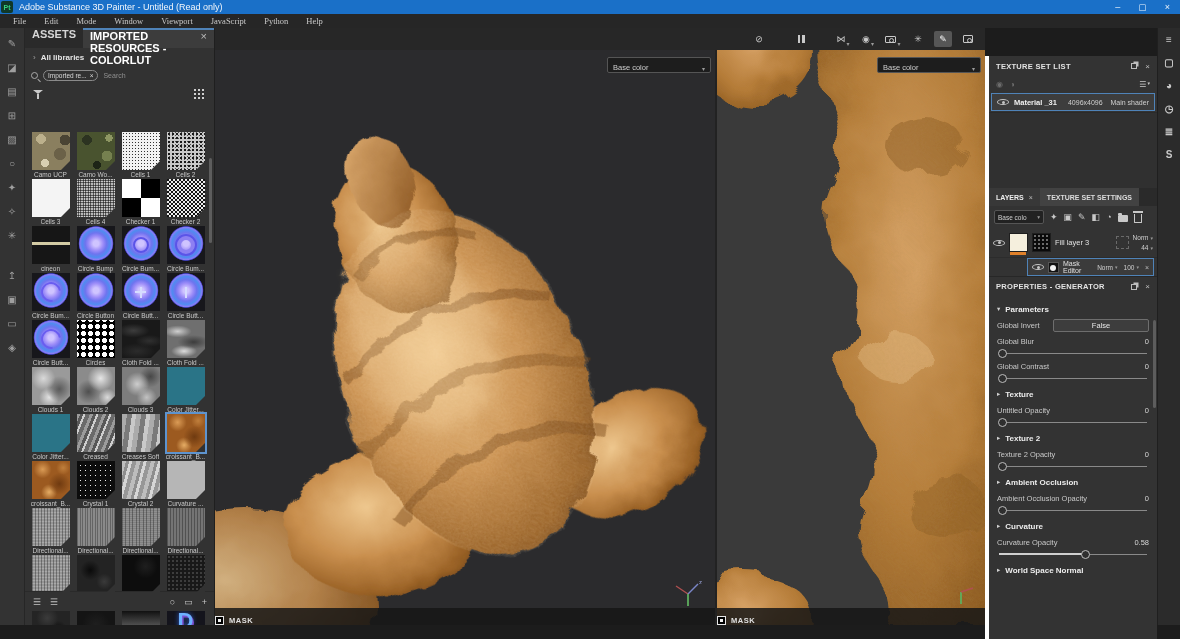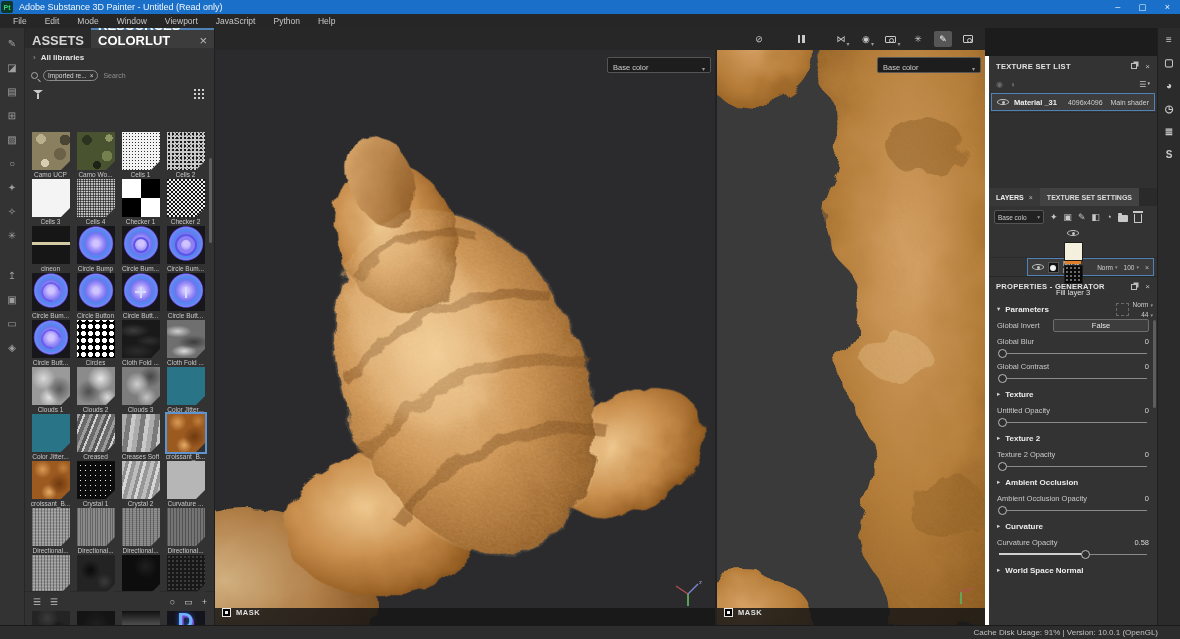--- a/index.html
+++ b/index.html
@@ -9,31 +9,31 @@
 
   
   .titlebar { left:0; top:0; width:1180px; height:14px; background:#1a70c8; display:flex; align-items:center; }
   .app-badge { width:12px; height:12px; margin-left:1px; background:#103828; color:#35d07f; font-size:7px; font-weight:bold; display:flex; align-items:center; justify-content:center; border-radius:2px; }
   .win-title { color:#f2f6fb; font-size:9px; margin-left:6px; }
   .win-controls { margin-left:auto; display:flex; gap:18px; margin-right:10px; color:#eaf2fb; font-size:9px; }
   .win-controls span { cursor:default; }
 
   
   .menubar { left:0; top:14px; width:1180px; height:14px; background:#262626; display:flex; align-items:center; padding-left:4px; }
-  .menu-item { font-size:8.5px; color:#c8c8c8; padding:0 9px; line-height:14px; }
+  .menu-item { font-size:8.5px; color:#c8c8c8; padding:0 9px; line-height:14px;font-family:Liberation Serif, serif; }
 
   
   .left-rail { left:0; top:28px; width:25px; height:597px; background:#333333; border-right:1px solid #262626; display:flex; flex-direction:column; align-items:center; padding-top:8px; gap:9px; }
   .rail-icon { width:17px; height:15px; color:#9f9f9f; font-size:10px; line-height:15px; text-align:center; }
   .rail-icon.gap { margin-top:16px; }
 
   
   .assets { left:25px; top:28px; width:190px; height:597px; background:#323232; border-right:1px solid #1f1f1f; overflow:hidden; }
   .assets-tabs { display:flex; height:20px; background:#2a2a2a; }
-  .a-tab { font-size:13px; font-weight:bold; color:#d6d6d6; padding:0 7px; display:flex; align-items:flex-end; gap:5px; }
+  .a-tab { font-size:11px; font-weight:bold; color:#d6d6d6; padding:0 7px; display:flex; align-items:flex-start; gap:5px; }
   .a-tab.on { background:#3c3c3c; color:#ffffff; border-top:2px solid #4f83b8; }
   .a-tab .x { font-weight:normal; color:#bbb; }
   .assets-lib { height:18px; display:flex; align-items:center; padding-left:8px; gap:5px; }
   .assets-lib .chev { color:#9f9f9f; font-size:8px; }
   .assets-lib .lbl { font-size:8px; font-weight:bold; color:#e6e6e6; }
   .assets-search { height:18px; display:flex; align-items:center; padding-left:6px; gap:5px; }
   .mag { width:7px; height:7px; border:1.3px solid #aaa; border-radius:50%; position:relative; flex:none; }
   .mag::after { content:""; position:absolute; width:4px; height:1.3px; background:#aaa; transform:rotate(45deg); left:5px; top:7px; }
   .chip { border:1px solid #8a8a8a; border-radius:7px; font-size:6.5px; color:#d9d9d9; padding:1px 4px; display:flex; gap:3px; align-items:center; }
   .assets-search .ph { font-size:7px; color:#8f8f8f; }
@@ -105,21 +105,21 @@
   .pause-ic { display:flex; gap:2px; } .pause-ic i { width:2.5px; height:8px; background:#c9c9c9; }
   .cam-ic { width:11px; height:7px; border:1px solid #c9c9c9; border-radius:1px; position:relative; }
   .cam-ic::after { content:""; position:absolute; left:3px; top:1px; width:3px; height:3px; border:1px solid #c9c9c9; border-radius:50%; }
   .photo-ic { width:10px; height:8px; border:1px solid #c9c9c9; border-radius:1px; position:relative; }
   .photo-ic::after { content:""; position:absolute; left:2.5px; top:1.5px; width:3px; height:3px; border:1px solid #c9c9c9; border-radius:50%; }
 
   .vp3d { position:absolute; left:0; top:0; width:500px; height:597px; }
   .vp2d { position:absolute; left:500px; top:0; width:270px; height:597px; background:#3a3a3a; border-left:2px solid #222; }
   .chan-select { position:absolute; top:29px; right:4px; width:104px; height:16px; background:#1d1d1d; border:1px solid #555; border-radius:2px; display:flex; align-items:flex-end; font-size:7.5px; color:#cfcfcf; padding:0 5px; }
   .chan-select .dd { margin-left:auto; font-size:6px; color:#9a9a9a; }
-  .vp-bottom { position:absolute; left:0; bottom:0; width:100%; height:17px; background:rgba(22,22,22,.85); display:flex; align-items:flex-start; padding-left:7px; gap:5px; }
+  .vp-bottom { position:absolute; left:0; bottom:0; width:100%; height:17px; background:rgba(22,22,22,.85); display:flex; align-items:flex-end; gap:5px; }
   .mask-box { width:9px; height:9px; border:1.5px solid #e8e8e8; background:#000; position:relative; }
   .mask-box::after { content:""; position:absolute; inset:2px; background:#f0f0f0; }
   .mask-lbl { font-size:7.5px; font-weight:bold; color:#e0e0e0; letter-spacing:.5px; }
   .gizmo { position:absolute; width:34px; height:32px; }
 
   
   .rpanel { left:985px; top:28px; width:172px; height:597px; background:#333333; border-left:4px solid #ffffff;margin-top:28px; }
   .pan-head { height:20px; display:flex; align-items:center; padding:0 7px; background:#333; }
   .pan-title { font-size:7.5px; font-weight:bold; color:#e3e3e3; letter-spacing:.3px; }
   .pan-icons { margin-left:auto; display:flex; gap:8px; align-items:center; color:#bdbdbd; font-size:8px; }
@@ -725,21 +725,21 @@
         </div>
         <span class="lt-ic">✦</span>
         <span class="lt-ic">▣</span>
         <span class="lt-ic">✎</span>
         <span class="lt-ic">◧</span>
         <span class="lt-ic">◔</span>
         <span class="icon-folder"></span>
         <span class="icon-trash"></span>
       </div>
 
-      <div class="layer-row" style="height:30px;flex-direction:column;">
+      <div class="layer-row" style="height:30px;">
         <div class="eye"></div>
         <div class="lthumb cream">
             <div class="orange-bar"></div>
           </div>
         <div class="lthumb mask3"></div>
         <span class="l-name">Fill layer 3</span>
         <div class="l-right">
           <div class="dashed"></div>
           <div class="blend-col">
             <span class="blend">
@@ -886,17 +886,14 @@
   <div class="right-rail abs">
 
   <div class="rr-ic">≡</div>
       <div class="rr-ic">▢</div>
       <div class="rr-ic">◕</div>
       <div class="rr-ic">◷</div>
       <div class="rr-ic">≣</div>
       <div class="rr-ic">S</div>
     </div>
 
-  <div class="statusbar abs">
-    <span class="status-text">Cache Disk Usage:  91% | Version: 10.0.1 (OpenGL)</span>
-  </div>
 
 </div>
 
 </body></html>

